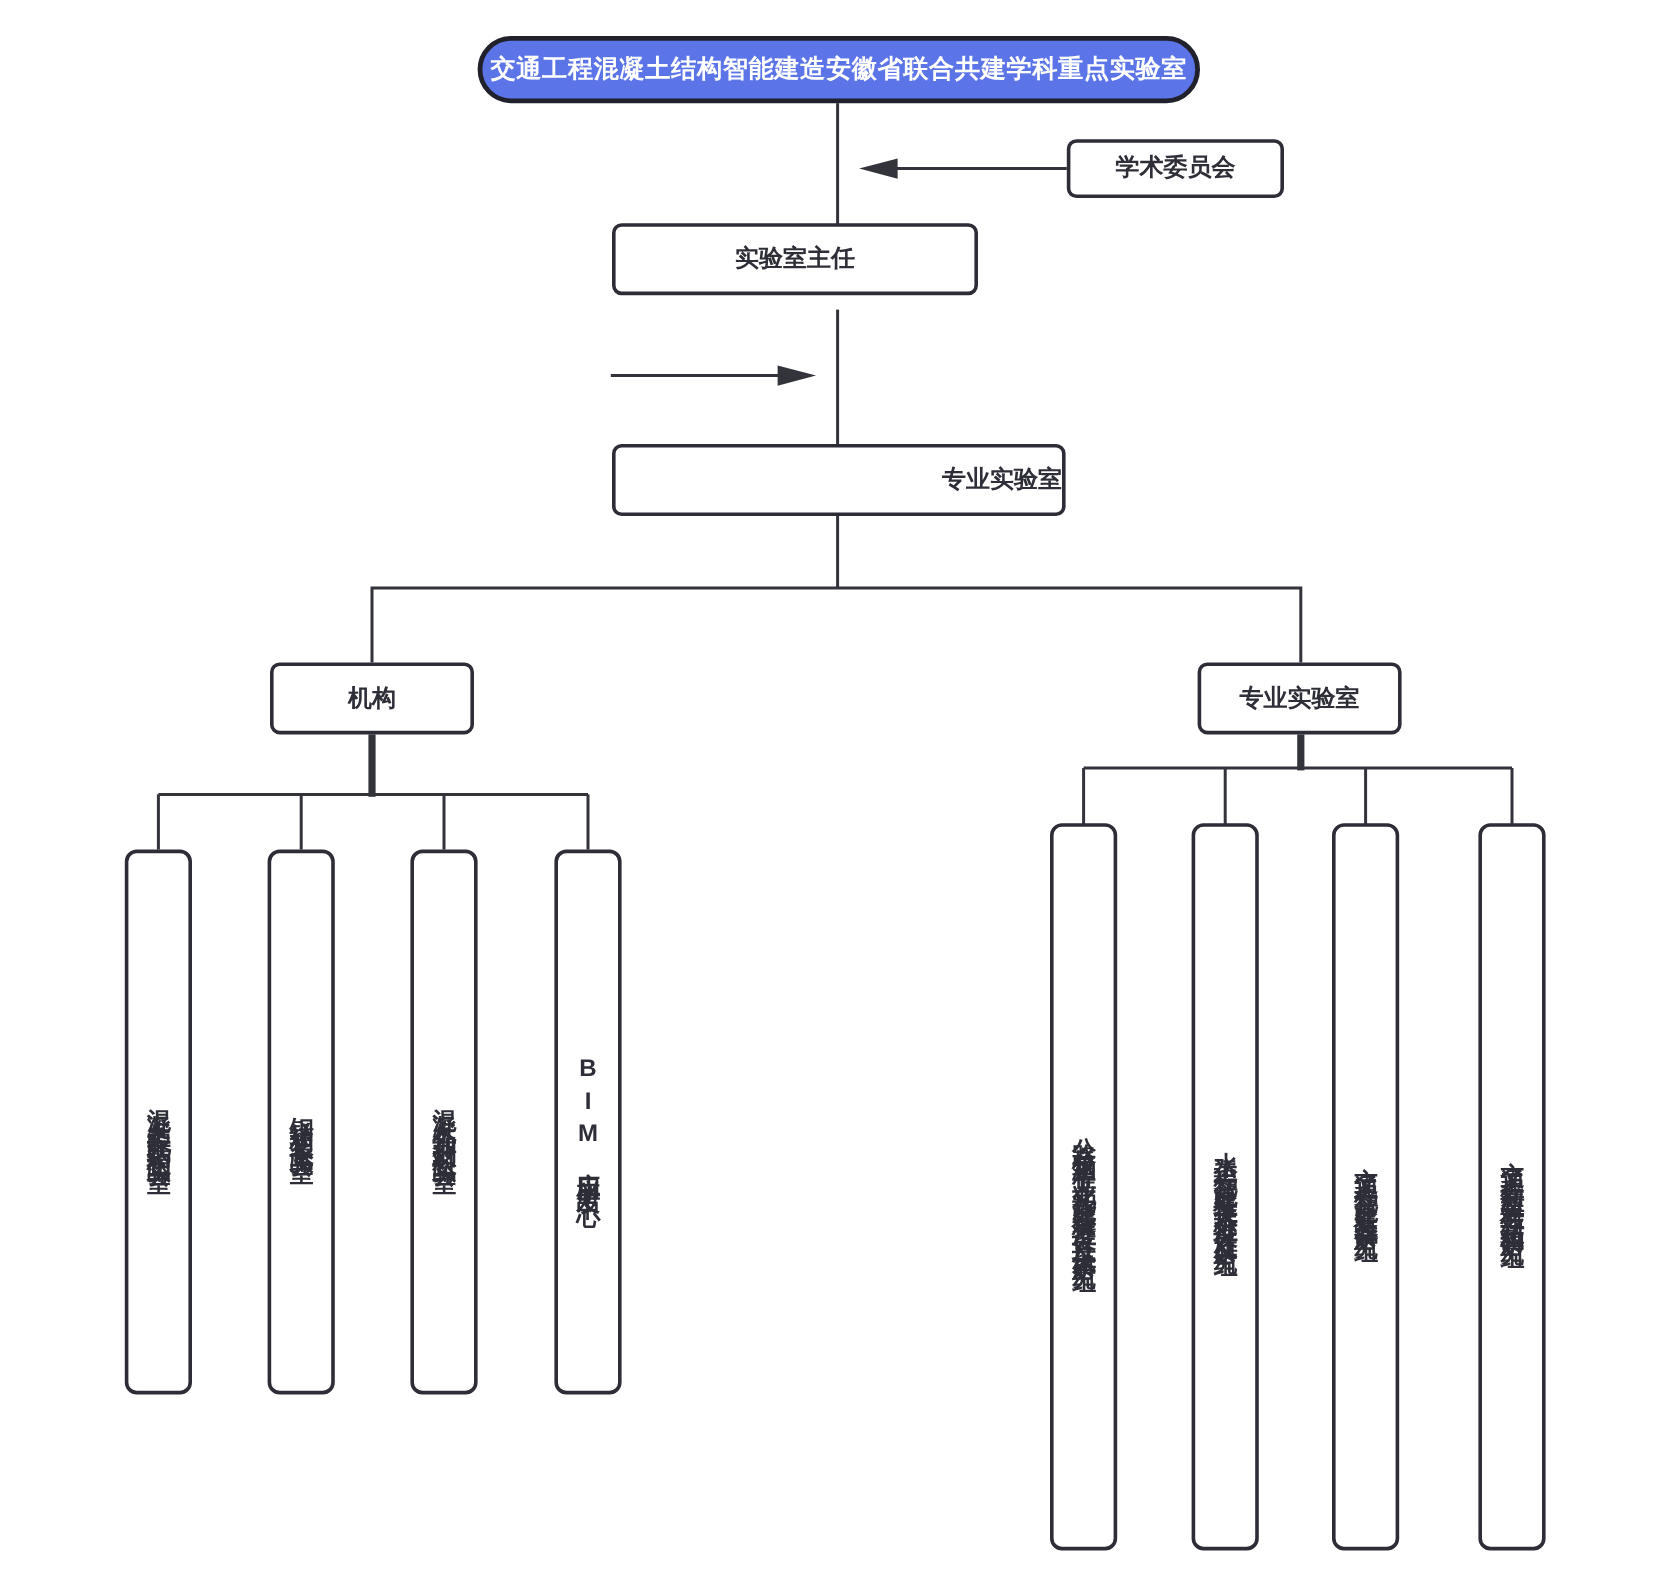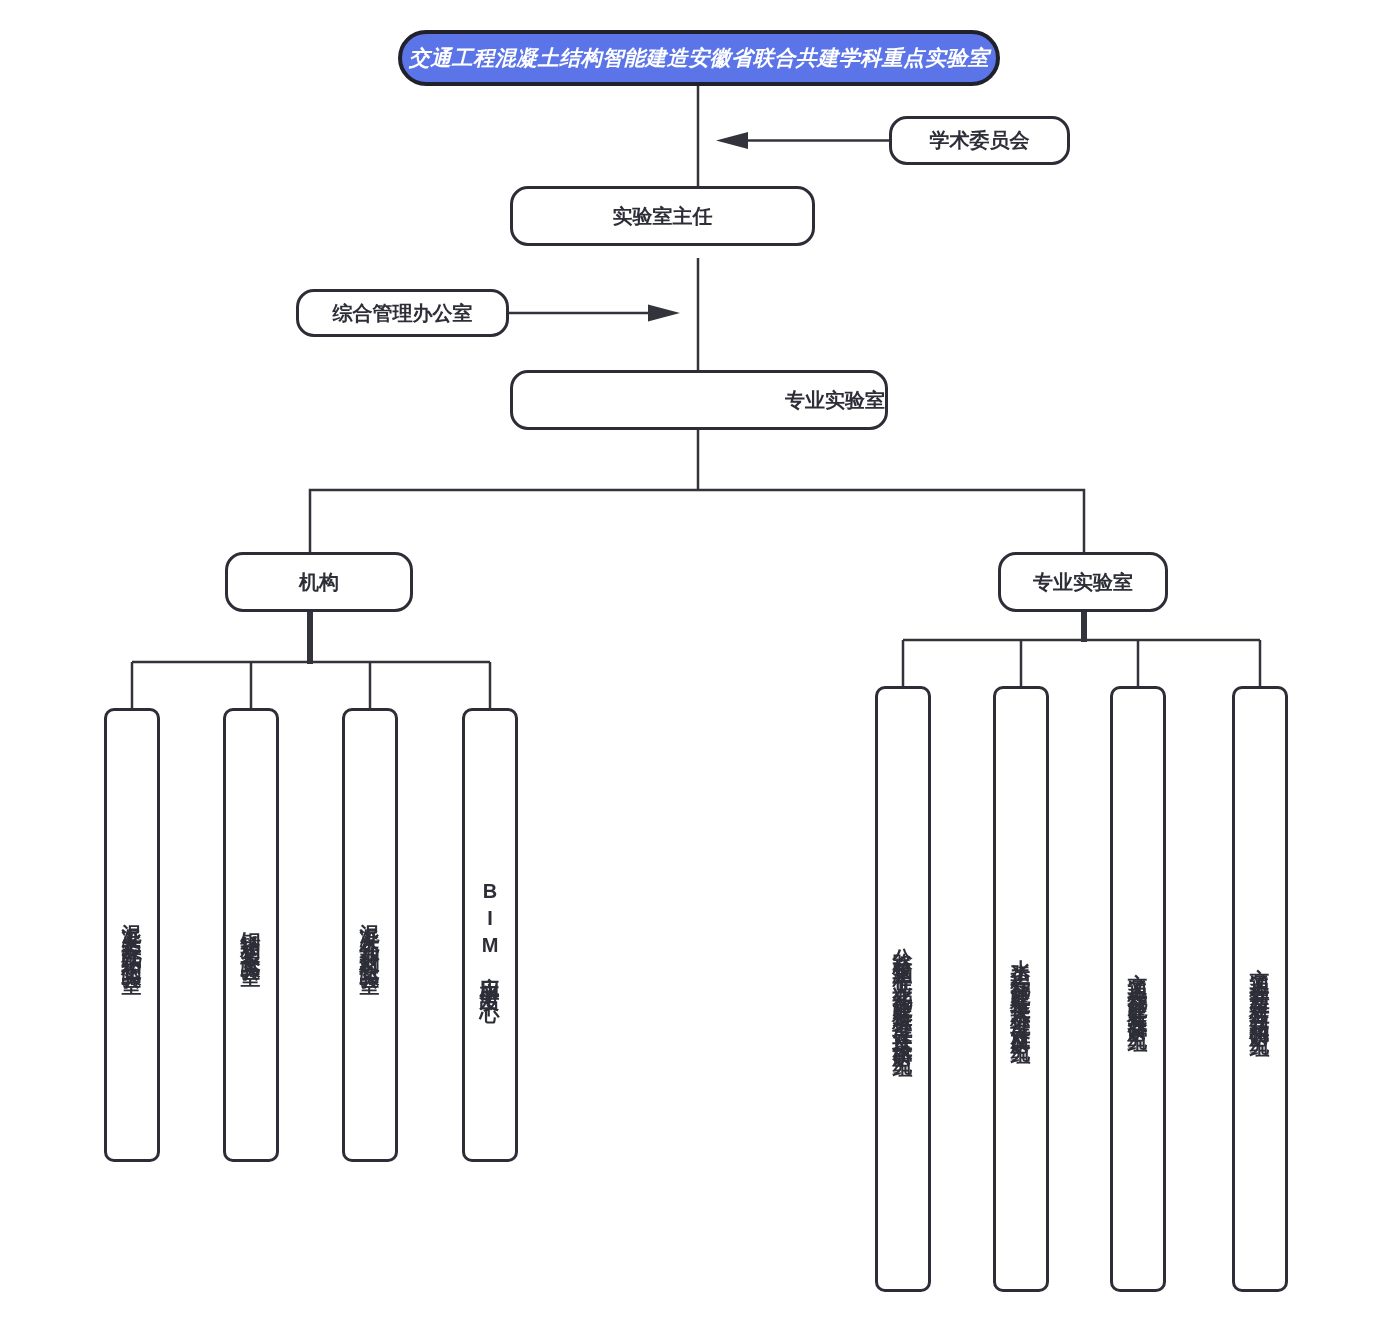--- a/index.html
+++ b/index.html
@@ -35,21 +35,21 @@
     stroke: var(--line);
     stroke-width: 6;
     fill: none;
   }
   .ahead { fill: var(--line); stroke: none; }
   .node {
     position: absolute;
     z-index: 1;
     background: #ffffff;
     border: 3px solid var(--node-border);
-    border-radius: 18px;
+    border-radius: 8px;
     display: flex;
     align-items: center;
     justify-content: center;
     font-weight: bold;
     font-size: 20px;
     color: var(--node-text);
     text-align: center;
     line-height: 1.25;
   }
   .node-root {
@@ -98,41 +98,38 @@
 
       <path class="cline-thick" d="M1084 612 V642"></path>
       <path class="cline" d="M903 640 H1260"></path>
       <path class="cline" d="M903 640 V687"></path>
       <path class="cline" d="M1021 640 V687"></path>
       <path class="cline" d="M1138 640 V687"></path>
       <path class="cline" d="M1260 640 V687"></path>
     </g>
   </svg>
 
-  <div class="node node-root" style="left:398px; top:30px; width:602px; height:56px;font-style:italic;">
+  <div class="node node-root" style="left:398px; top:30px; width:602px; height:56px;">
     <span>交通工程混凝土结构智能建造安徽省联合共建学科重点实验室</span>
   </div>
 
   <div class="node" style="left:889px; top:116px; width:181px; height:49px;">
     <span>学术委员会</span>
   </div>
 
   <div class="node" style="left:510px; top:186px; width:305px; height:60px;">
     <span>实验室主任</span>
   </div>
 
-  <div class="node" style="left:296px; top:289px; width:213px; height:48px;">
-    <span>综合管理办公室</span>
-  </div>
 
   <div class="node" style="left:510px; top:370px; width:378px; height:60px;justify-content:flex-end;">
     <span>专业实验室</span>
   </div>
 
-  <div class="node" style="left:225px; top:552px; width:188px; height:60px;">
+  <div class="node" style="left:225px; top:552px; width:170px; height:60px;">
     <span>机构</span>
   </div>
 
   <div class="node" style="left:998px; top:552px; width:170px; height:60px;">
     <span>专业实验室</span>
   </div>
 
   <div class="node vnode" style="left:104px; top:708px; width:56px; height:454px;">
     <span class="vlabel">混凝土装配式结构实验室</span>
   </div>

